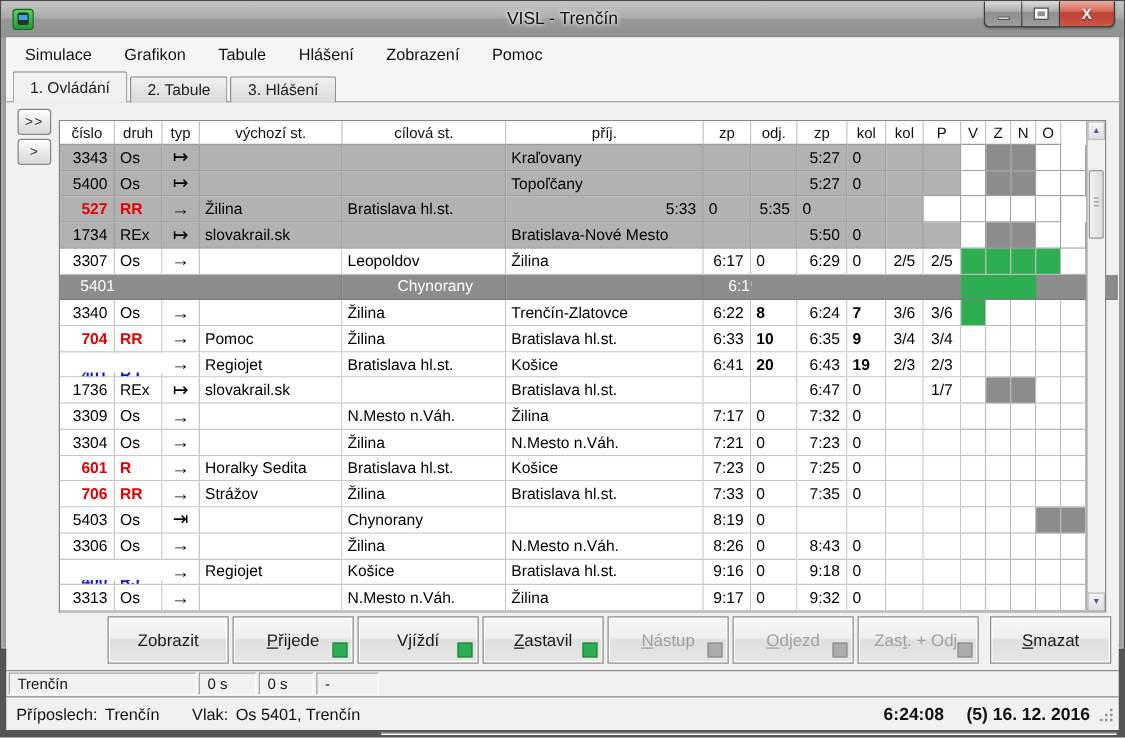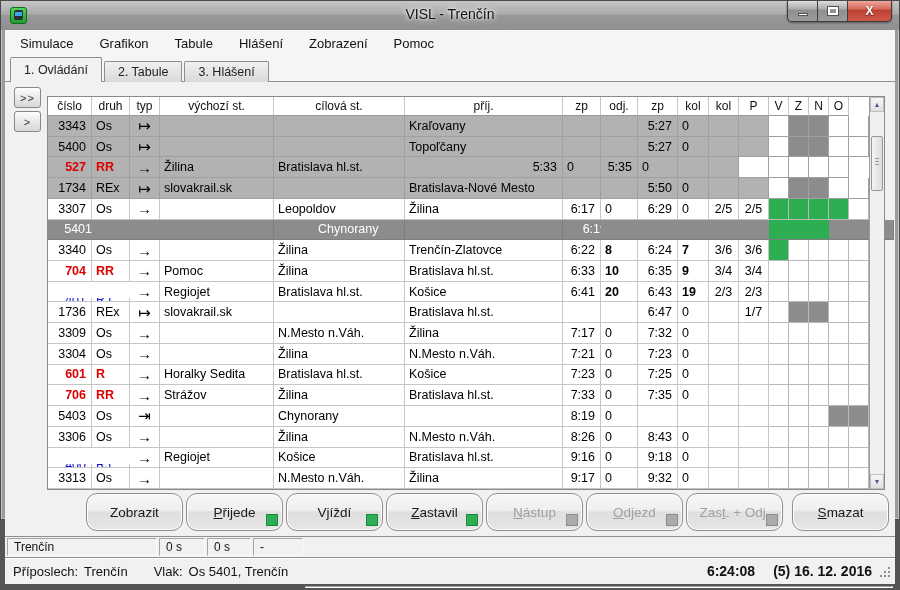--- a/index.html
+++ b/index.html
@@ -65,21 +65,21 @@
   .hcell{display:flex;align-items:center;justify-content:center;border-right:1px solid var(--grid-line);
     border-bottom:1px solid #9a9a9a;overflow:hidden;white-space:nowrap;}
   .trow{height:20.72px;font-size:12.5px;color:#000;}
   .cell{display:flex;align-items:center;border-right:1px solid var(--grid-line);
     border-bottom:1px solid var(--grid-line);overflow:hidden;white-space:nowrap;background:#fff;}
   .al{justify-content:flex-start;padding-left:4px;}
   .ar{justify-content:flex-end;padding-right:5px;}
   .ac{justify-content:center;}
   .b{font-weight:bold;}
   .c-red{color:var(--red);font-weight:bold;}
-  .c-blue{color:var(--blue);font-weight:normal;margin-top:16px;}
+  .c-blue{color:var(--blue);font-weight:bold;margin-top:16px;}
   .typ-glyph{font-size:15px;line-height:1;}
   .trow.past .cell{background:var(--past-row);border-color:#a0a0a0;}
   .trow.selected .cell{background:var(--selected-row);border-color:#7e7e7e;color:#fff;padding-left:44px;}
   .cell.pv{background:#fff;border-color:#b9b9b9;}
   .trow.past .cell.pv{background:#fff;}
   .trow.selected .cell.pv{background:var(--selected-row);}
   .cell.pv.mg{background:var(--mark-gray) !important;}
   .cell.pv.gg{background:var(--green) !important;}
 
   
@@ -87,21 +87,21 @@
   .sb-btn{position:absolute;left:0;right:0;height:15px;display:flex;align-items:center;justify-content:center;
     font-size:7px;color:#4d6185;background:linear-gradient(#f7f7f7,#dedede);border:1px solid #bdbdbd;}
   .sb-btn.up{top:0;} .sb-btn.down{bottom:0;}
   .sb-thumb{position:absolute;left:1px;right:1px;top:39px;height:55px;border:1px solid #979797;border-radius:2px;
     background:linear-gradient(90deg,#f4f4f4,#dcdcdc);}
   .sb-thumb::after{content:"";position:absolute;left:3px;right:3px;top:24px;height:1px;background:#9a9a9a;
     box-shadow:0 3px 0 #9a9a9a,0 -3px 0 #9a9a9a;}
 
   
   .button-row{position:absolute;left:81px;top:411px;display:flex;gap:3px;}
-  .action-btn{position:relative;width:97px;height:38px;border:1px solid #8e8e8e;border-radius:11px;
+  .action-btn{position:relative;width:97px;height:38px;border:1px solid #8e8e8e;border-radius:0;
     font-family:"Liberation Sans",sans-serif;font-size:13.5px;color:#1a1a1a;
     background:linear-gradient(#f7f7f7,#efefef 45%,#dfdfdf 50%,#e6e6e6);
     box-shadow:inset 0 0 0 1px #fff;display:flex;align-items:center;justify-content:center;}
   .action-btn.disabled{color:#a0a0a0;}
   .action-btn.last{margin-left:6px;}
   .action-btn u{text-decoration:underline;}
   .indicator{position:absolute;right:4px;bottom:4px;width:12px;height:12px;}
   .indicator.green{background:var(--green);border:1px solid #1b8a3e;}
   .indicator.gray{background:#ababab;border:1px solid #8c8c8c;}
 

